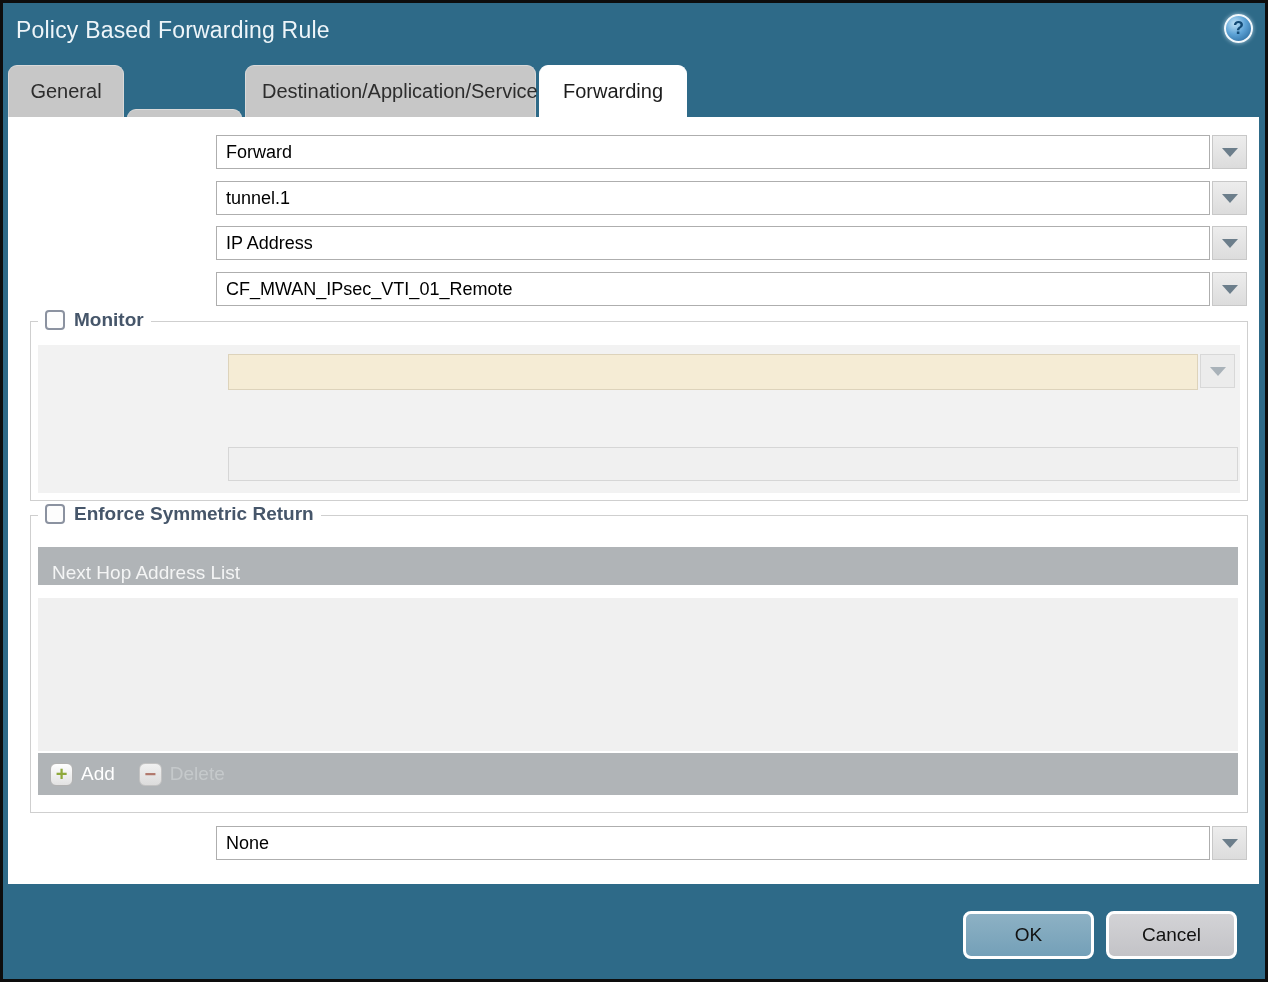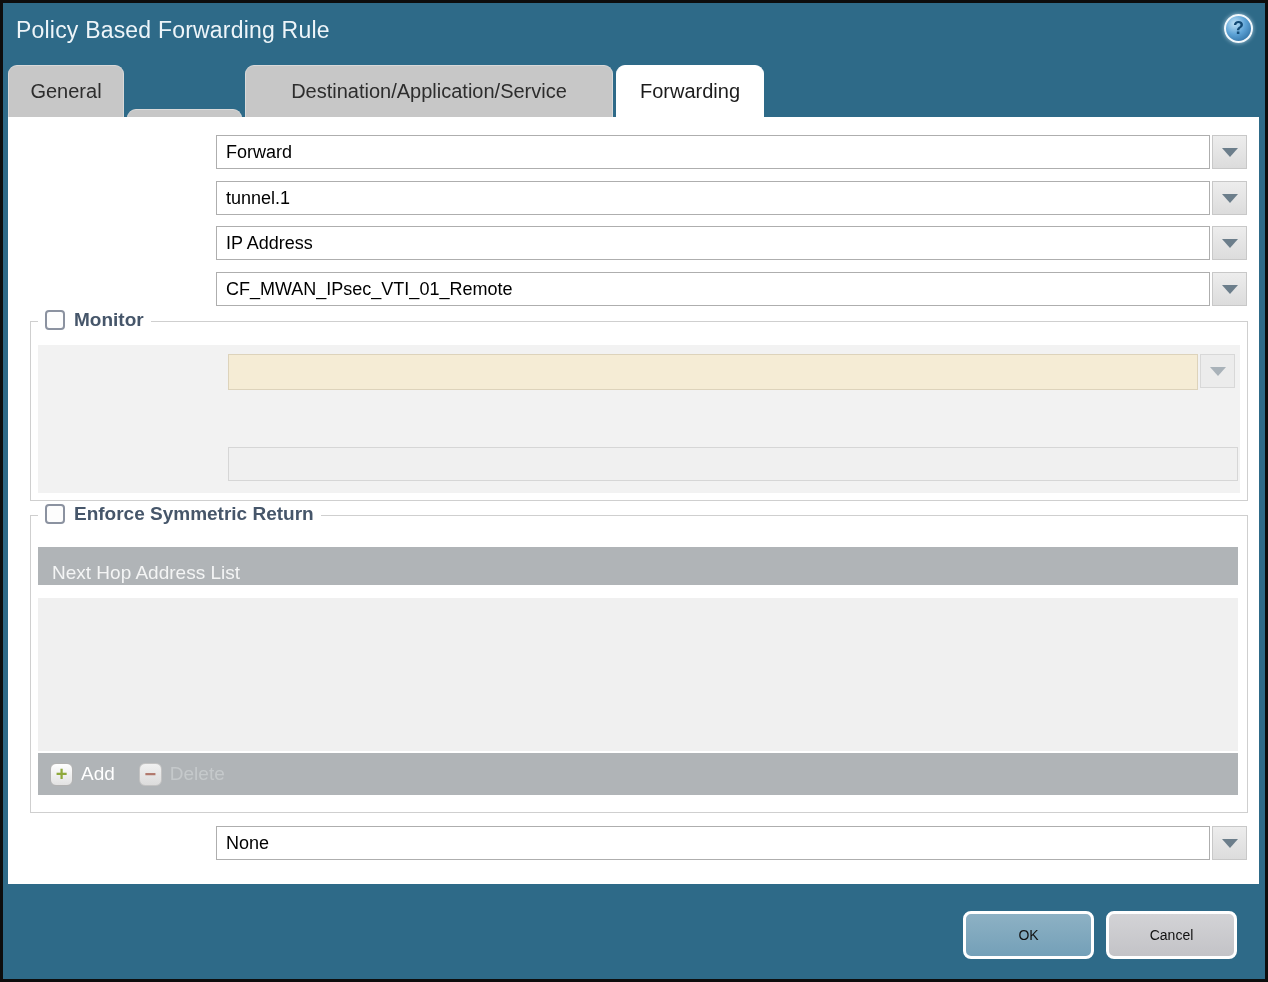--- a/index.html
+++ b/index.html
@@ -40,21 +40,21 @@
     border: 1px solid #d9d9d9; border-bottom: none;
     border-radius: 9px 9px 0 0;
     padding: 0 16px; cursor: pointer;
   }
   .tab.active {
     background: #ffffff; color: #1c1c1c; z-index: 3;
     border-color: #ffffff;
   }
   .tab-general { width: 116px; }
   .tab-source { width: 115px; margin-top: 44px; }
-  .tab-das { width: 368px; }
+  .tab-das { width: 291px; }
   .tab-forwarding { width: 148px; }
 
   
   .content {
     position: absolute; left: 5px; top: 114px;
     width: 1251px; height: 767px;
     background: #ffffff; z-index: 2;
   }
 
   .form-row { position: absolute; height: 34px; }
@@ -139,21 +139,21 @@
   }
   .add-glyph { color: #8fa93c; }
   .tool-icon.dim { background: linear-gradient(#f1f1f1,#dcdcdc); border-color: #c3c3c3; }
   .delete-glyph { color: #b1786c; }
 
   
   .btn {
     position: absolute; top: 908px; height: 48px; width: 131px;
     border: 3px solid #ffffff; border-radius: 8px;
     font-family: "Liberation Sans", sans-serif;
-    font-size: 14px; color: #111; cursor: pointer;
+    font-size: 19px; color: #111; cursor: pointer;
   }
   .btn-ok { left: 960px; background: linear-gradient(#8db1c4,#74a0b8); }
   .btn-cancel { left: 1103px; background: linear-gradient(#d3d3d6,#c3c3c7); }
 </style>
 </head>
 <body>
 
 <div class="window">
 
   <div class="titlebar-title">Policy Based Forwarding Rule</div>

